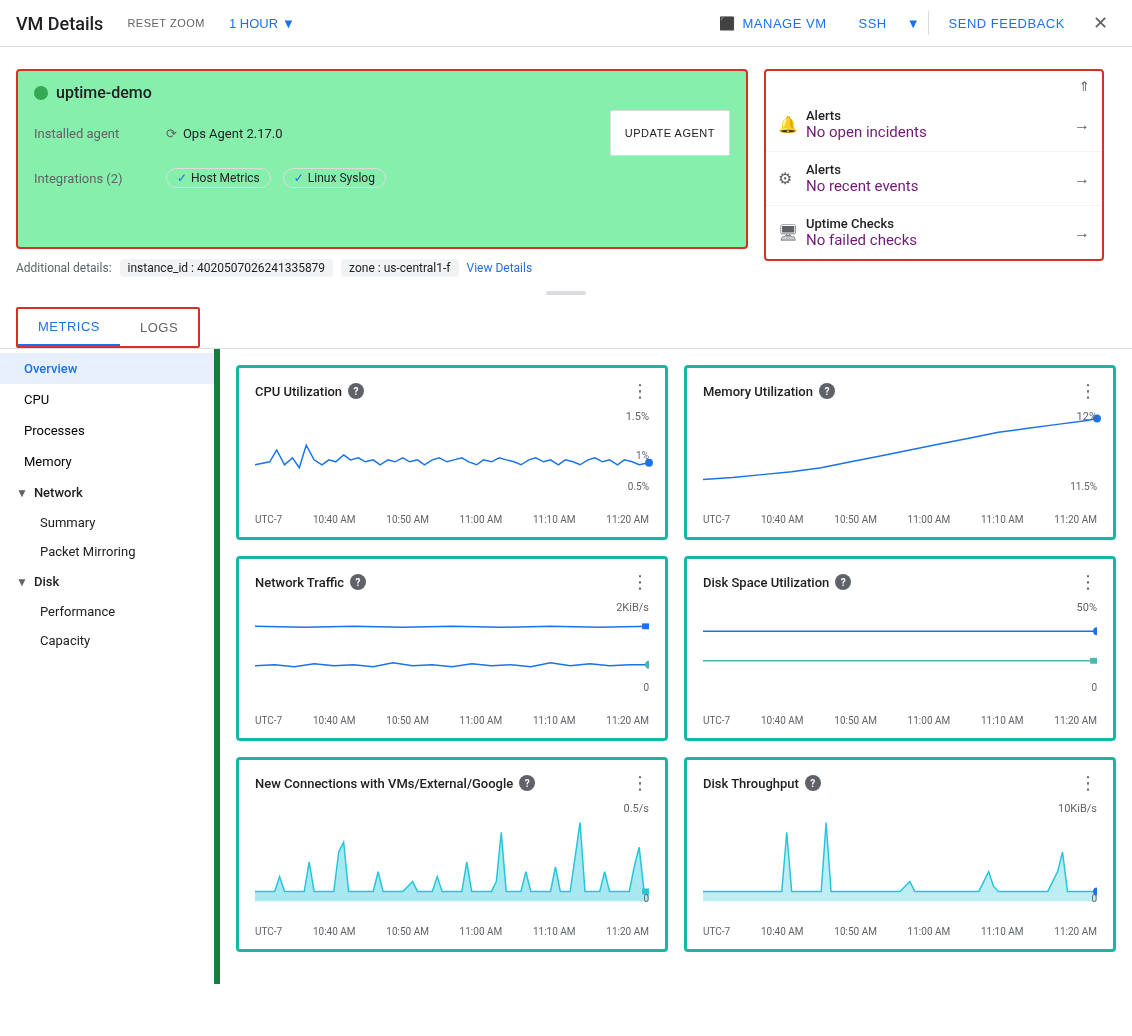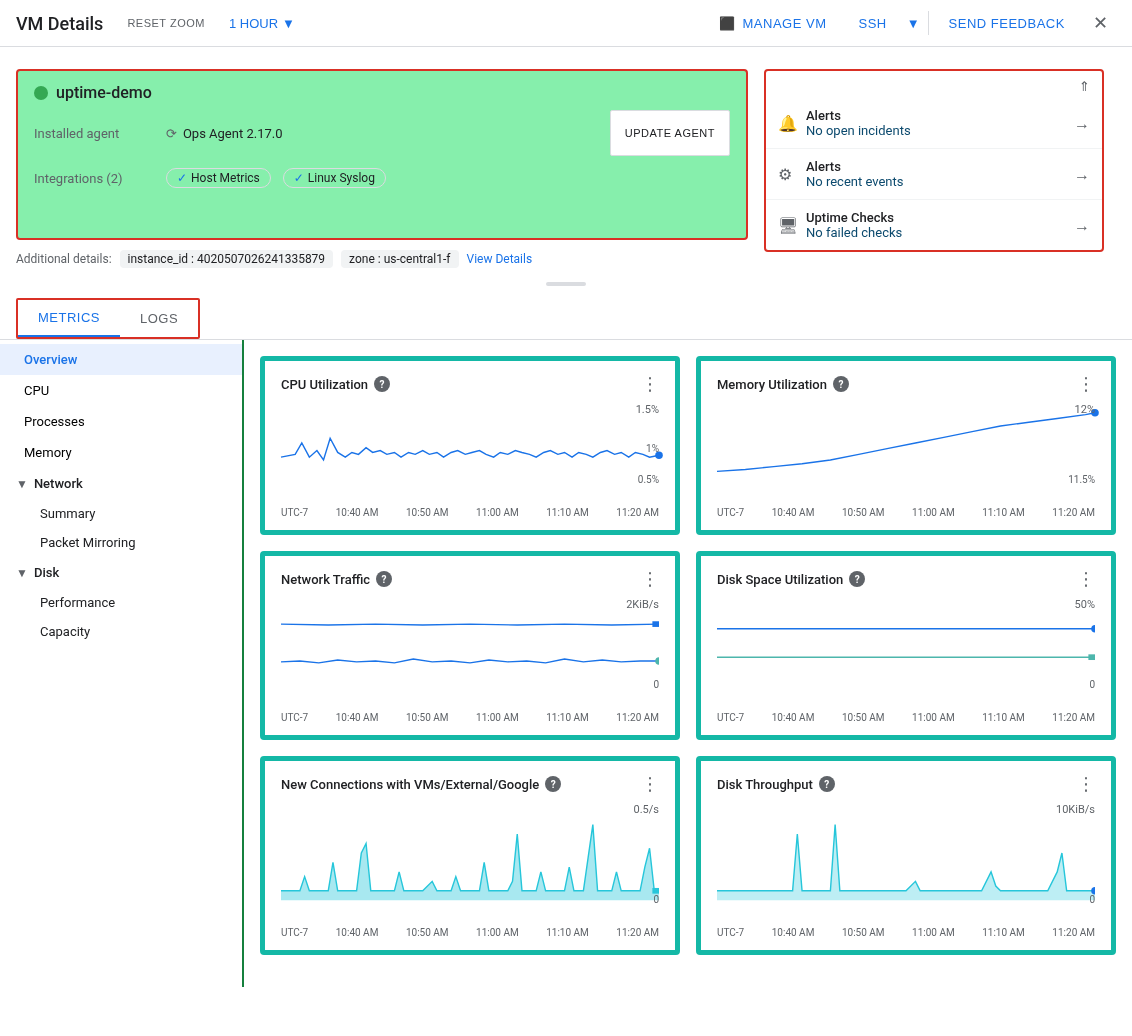--- a/index.html
+++ b/index.html
@@ -103,21 +103,21 @@
     .panel-item {
       display: flex; align-items: center;
       padding: 10px 12px;
       border-bottom: 1px solid #f1f3f4;
       cursor: pointer;
     }
     .panel-item:last-child { border-bottom: none; }
     .panel-item-icon { width: 28px; font-size: 16px; color: #5f6368; flex-shrink: 0; }
     .panel-item-content { flex: 1; }
     .panel-item-title { font-size: 13px; font-weight: 500; }
-    .panel-item-sub { font-size: 13px; color: #0c4a6e; }
+    .panel-item-sub { font-size: 15px; color: #701a75; }
     .panel-arrow { color: #5f6368; font-size: 16px; }
 
     
     .additional-details {
       display: flex; align-items: center; gap: 8px;
       padding: 10px 16px;
       font-size: 12px;
       color: #5f6368;
     }
     .detail-badge {
@@ -157,23 +157,23 @@
     }
 
     
     .main-content {
       display: flex;
       min-height: 600px;
     }
 
     
     .sidebar {
-      width: 244px;
+      width: 220px;
       flex-shrink: 0;
-      border-right: 2px solid #15803d;
+      border-right: 6px solid #15803d;
       padding-top: 4px;
     }
     .sidebar-item {
       padding: 8px 16px 8px 24px;
       cursor: pointer;
       font-size: 13px;
       color: #000000;
     }
     .sidebar-item.active {
       background: #e8f0fe;
@@ -200,21 +200,21 @@
       padding: 16px;
       overflow-y: auto;
     }
     .charts-row {
       display: grid;
       grid-template-columns: 1fr 1fr;
       gap: 16px;
       margin-bottom: 16px;
     }
     .chart-card {
-      border: 5px solid #14b8a6;
+      border: 3px solid #14b8a6;
       border-radius: 4px;
       padding: 12px 16px;
       background: #fff;
     }
     .chart-header {
       display: flex; align-items: center; justify-content: space-between;
       margin-bottom: 8px;
     }
     .chart-title-row { display: flex; align-items: center; gap: 6px; }
     .chart-title { font-size: 13px; font-weight: 500; }

